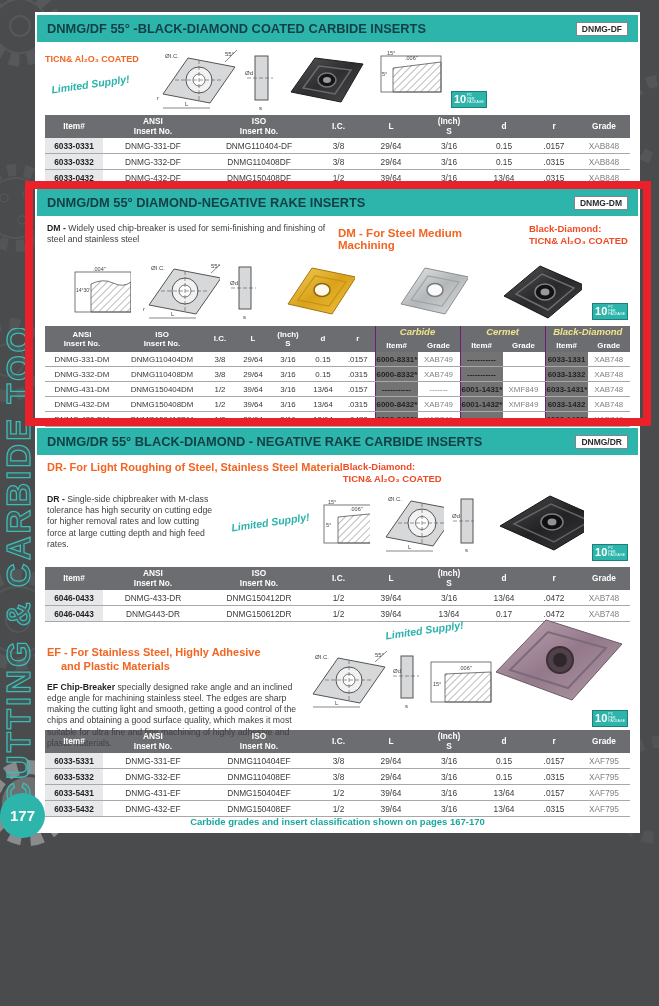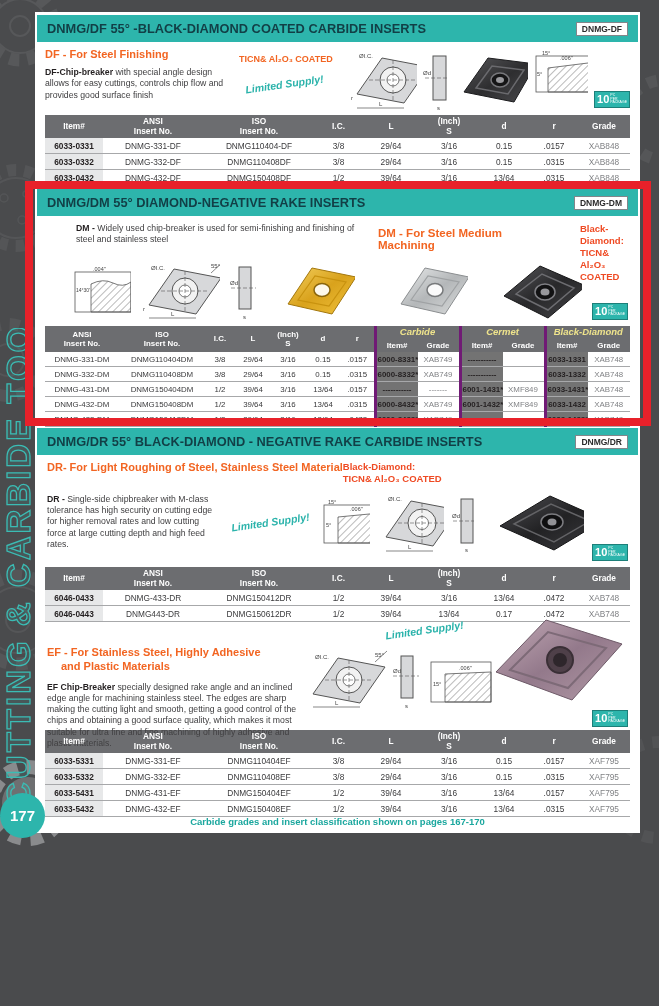--- a/index.html
+++ b/index.html
@@ -81,21 +81,21 @@
   .t-std td.c8{ color:#808285; }
   .t-std th.c0{ width:58px; } .t-std th.c1{ width:100px; } .t-std th.c2{ width:112px; }
   .t-std th.c3{ width:47px; } .t-std th.c4{ width:58px; } .t-std th.c5{ width:58px; }
   .t-std th.c6{ width:52px; } .t-std th.c7{ width:48px; }
 
   
   .t-dm th, .t-dm td{ font-size:7.9px; }
   .t-dm th.g{ color:#efe48c; font-style:italic; font-size:9.5px; padding:1px; }
   .t-dm td.c7, .t-dm td.c9, .t-dm td.c11{ background:#737373; font-weight:bold; color:#231f20; }
   .t-dm td.c8, .t-dm td.c10, .t-dm td.c12{ color:#808285; }
-  .t-dm td.c7, .t-dm td.c9, .t-dm td.c11, .t-dm th.bl{ border-left:3px solid #701a75; }
+  .t-dm td.c7, .t-dm td.c9, .t-dm td.c11, .t-dm th.bl{ border-left:1px solid #701a75; }
   .t-dm th.w0{ width:74px; } .t-dm th.w1{ width:86px; } .t-dm th.w2{ width:30px; }
   .t-dm th.w3{ width:36px; } .t-dm th.w4{ width:34px; } .t-dm th.w5{ width:36px; }
   .t-dm th.w6{ width:34px; }
   .footnote{ font-size:7px; color:#58595b; margin:2px 12px; }
 
   .footer-note{
     position:absolute; top:804px; left:0; width:100%; text-align:center;
     color:#1aa79e; font-weight:bold; font-size:9.5px;
   }
 
@@ -149,24 +149,20 @@
 
 <div class="page">
   <div class="red-box"></div>
 
   <div class="sec" id="sec-df">
     <div class="bar">
       <span class="bar-title">DNMG/DF 55° -BLACK-DIAMOND COATED CARBIDE INSERTS</span>
       <span class="badge">DNMG-DF</span>
     </div>
     <div class="row" style="padding:6px 10px 2px; gap:6px; height:70px;">
-      <div style="width:188px; flex:0 0 auto;">
-        <div class="orange" style="font-size:11px; margin-bottom:7px;">DF - For Steel Finishing</div>
-        <div class="desc"><b>DF-Chip-breaker</b><span> with special angle design allows for easy cuttings, controls chip flow and provides good surface finish</span></div>
-      </div>
       <div style="width:104px; flex:0 0 auto; padding-top:6px;">
         <div class="orange" style="font-size:9px;">TICN&amp; Al₂O₃ COATED</div>
         <div class="limited" style="margin:14px 0 0 6px;">Limited Supply!</div>
       </div>
 
       <svg width="84" height="64">
         <polygon points="8,46 33,10 80,19 55,55" fill="#d7d8da" stroke="#555" stroke-width="1"></polygon>
         <circle cx="44" cy="32" r="13" fill="#f2f2f2" stroke="#555" stroke-width="1"></circle>
         <circle cx="44" cy="32" r="6" fill="#fff" stroke="#555" stroke-width="0.8"></circle>
         <line x1="20" y1="32" x2="68" y2="32" stroke="#555" stroke-width="0.6" stroke-dasharray="4 2"></line>
@@ -270,21 +266,21 @@
           </tr>
         </tbody>
     </table>
   </div>
 
   <div class="sec" id="sec-dm">
     <div class="bar">
       <span class="bar-title">DNMG/DM 55° DIAMOND-NEGATIVE RAKE INSERTS</span>
       <span class="badge">DNMG-DM</span>
     </div>
-    <div class="row" style="padding:7px 12px 0; gap:22px; height:44px;margin-left:29px;">
+    <div class="row" style="padding:7px 12px 0; gap:11px; height:44px;">
       <div class="desc" style="width:280px; flex:0 0 auto;">
         <b>DM -</b><span> Widely used chip-breaker is used for semi-finishing and finishing of steel and stainless steel</span>
       </div>
       <div class="orange" style="font-size:11.5px; width:180px; flex:0 0 auto; padding-top:4px;">DM - For Steel Medium Machining</div>
       <div class="bd-note">
         <span>Black-Diamond:</span><br><span>TICN&amp; Al₂O₃ COATED</span>
       </div>
     </div>
     <div class="row" style="padding:2px 12px 0; gap:10px; height:60px; align-items:center;">
 

